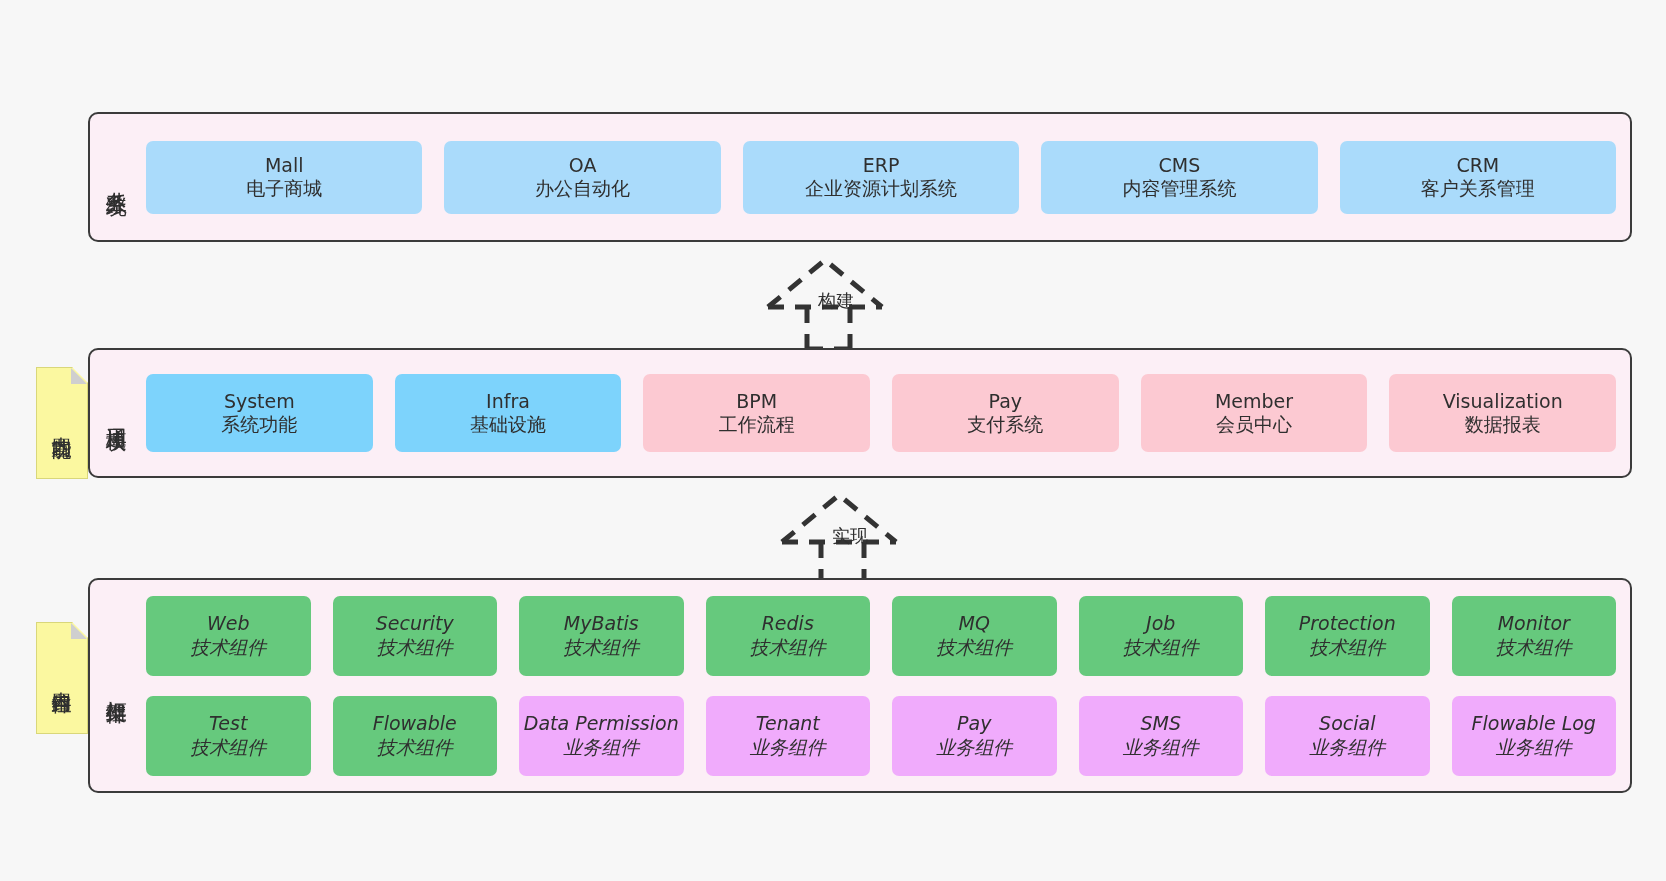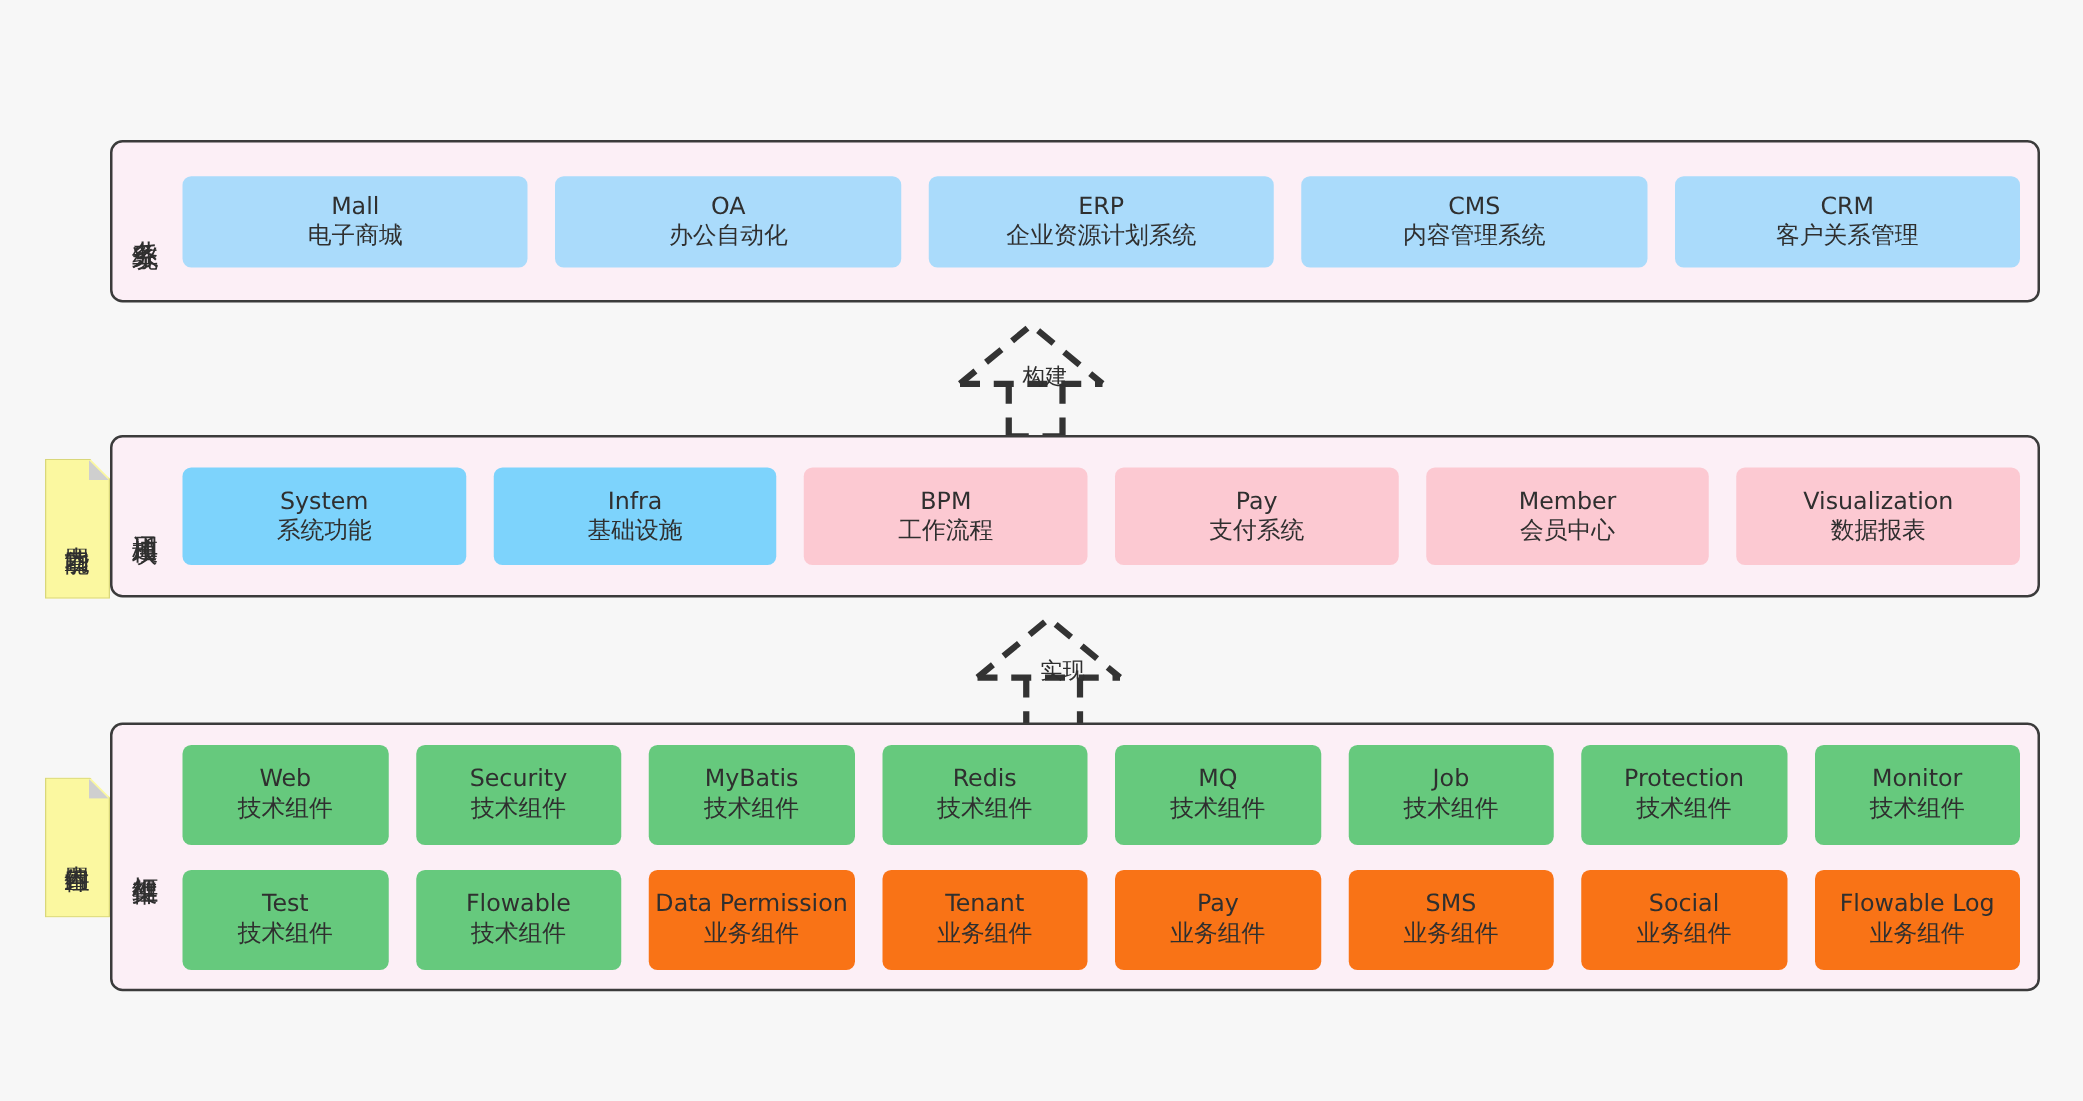--- a/index.html
+++ b/index.html
@@ -79,37 +79,37 @@
     box-sizing: border-box;
     padding: 4px 2px;
   }
   .node .title { white-space: nowrap; }
   .node .sub   { }
 
   .c-blue       { background: #aadbfb; }
   .c-red        { background: #7dd3fc; }
   .c-pink       { background: #fcc9d2; }
   .c-green      { background: #66c97d; }
-  .c-lightgreen { background: #f97316; }
+  .c-lightgreen { background: #f0abfc; }
 
   
   #layer-business {
     left: 88px;  top: 112px;  width: 1544px; height: 130px;
   }
   #layer-business .row { height: 73px; }
 
   #layer-common {
     left: 88px;  top: 348px;  width: 1544px; height: 130px;
   }
   #layer-common .row { height: 78px; }
 
   #layer-framework {
     left: 88px;  top: 578px;  width: 1544px; height: 215px;
   }
-  #layer-framework .row { height: 80px; }
+  #layer-framework .row { height: 80px; font-style: italic; }
   #layer-framework .layer-body { gap: 20px; }
 
   
   .note {
     position: absolute;
     width: 52px;
     background: #fbf8a0;
     border: 1px solid #d9d77a;
     box-sizing: border-box;
     display: flex;

